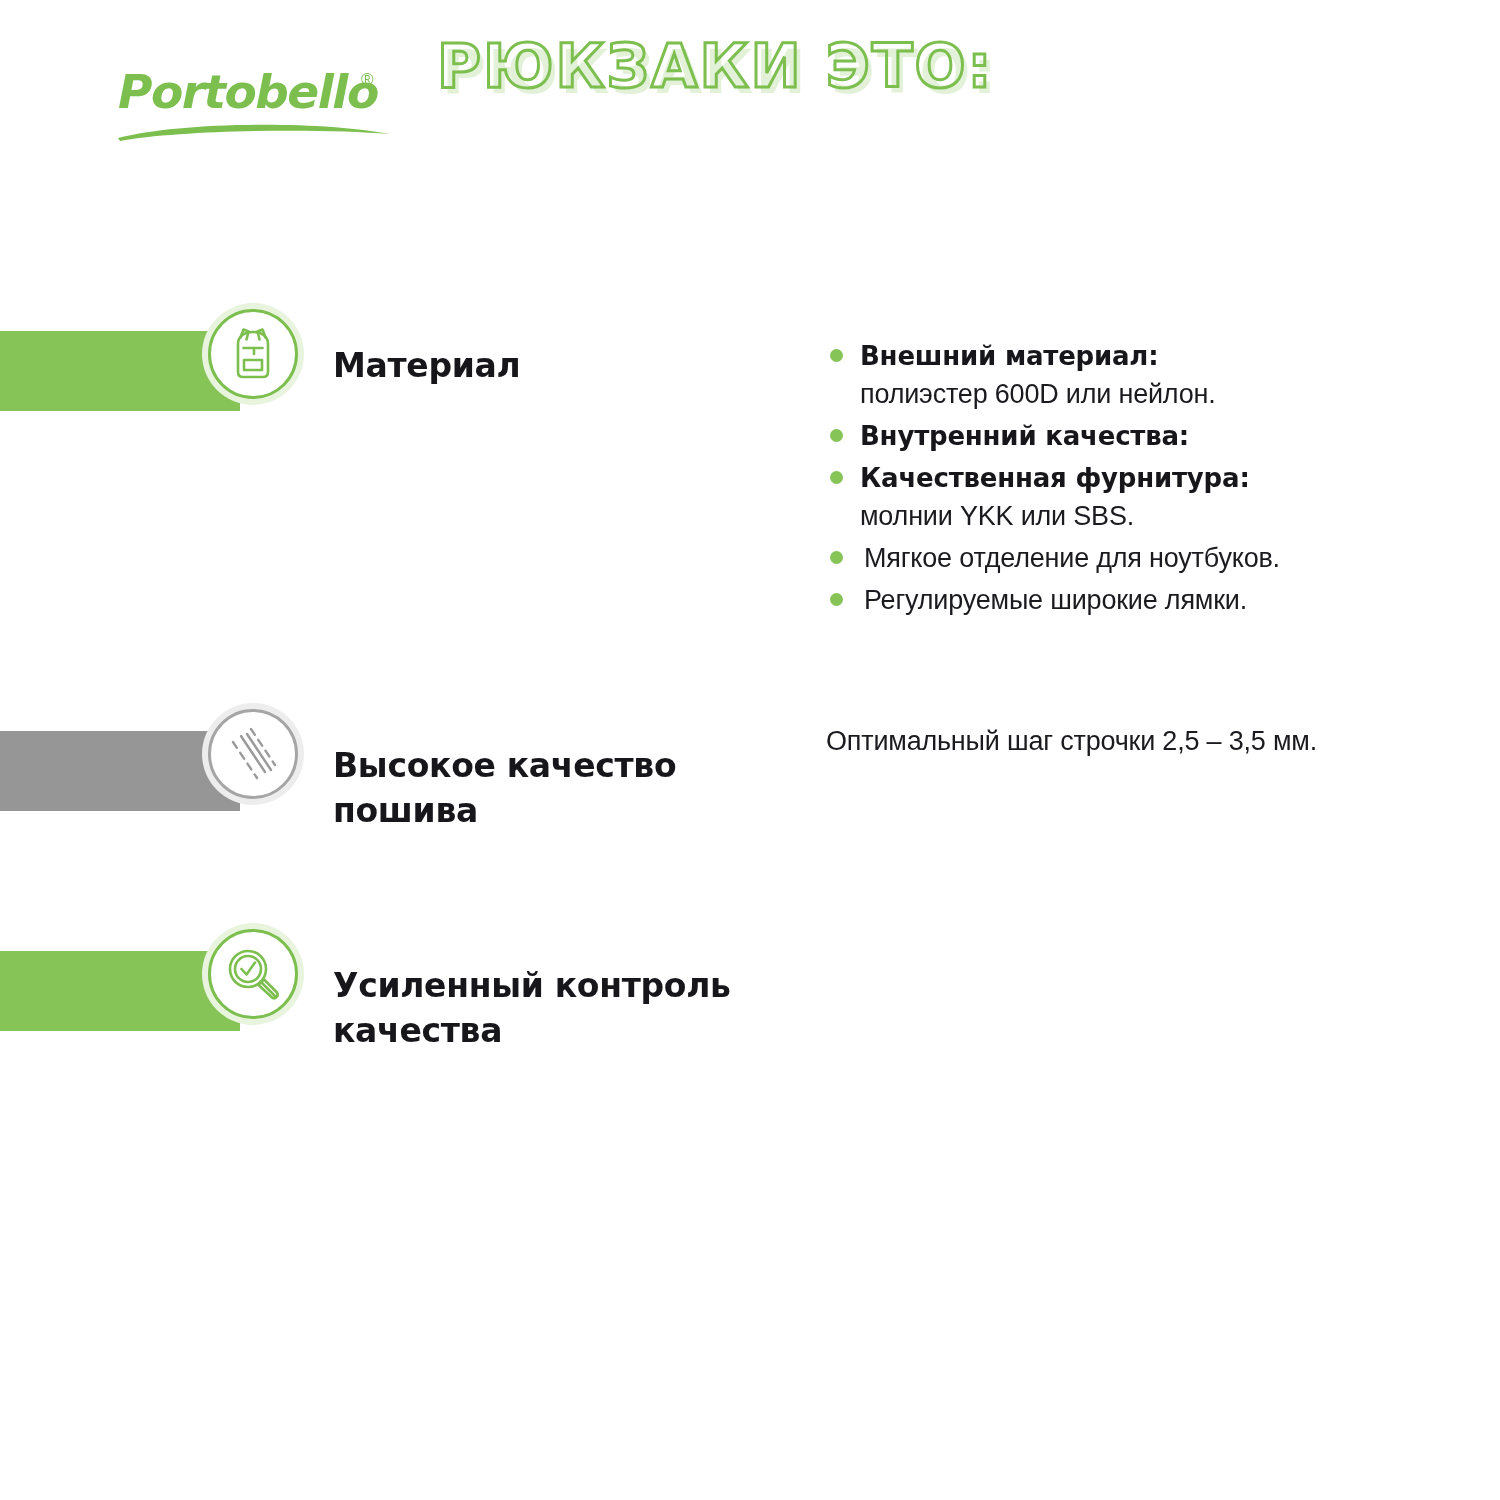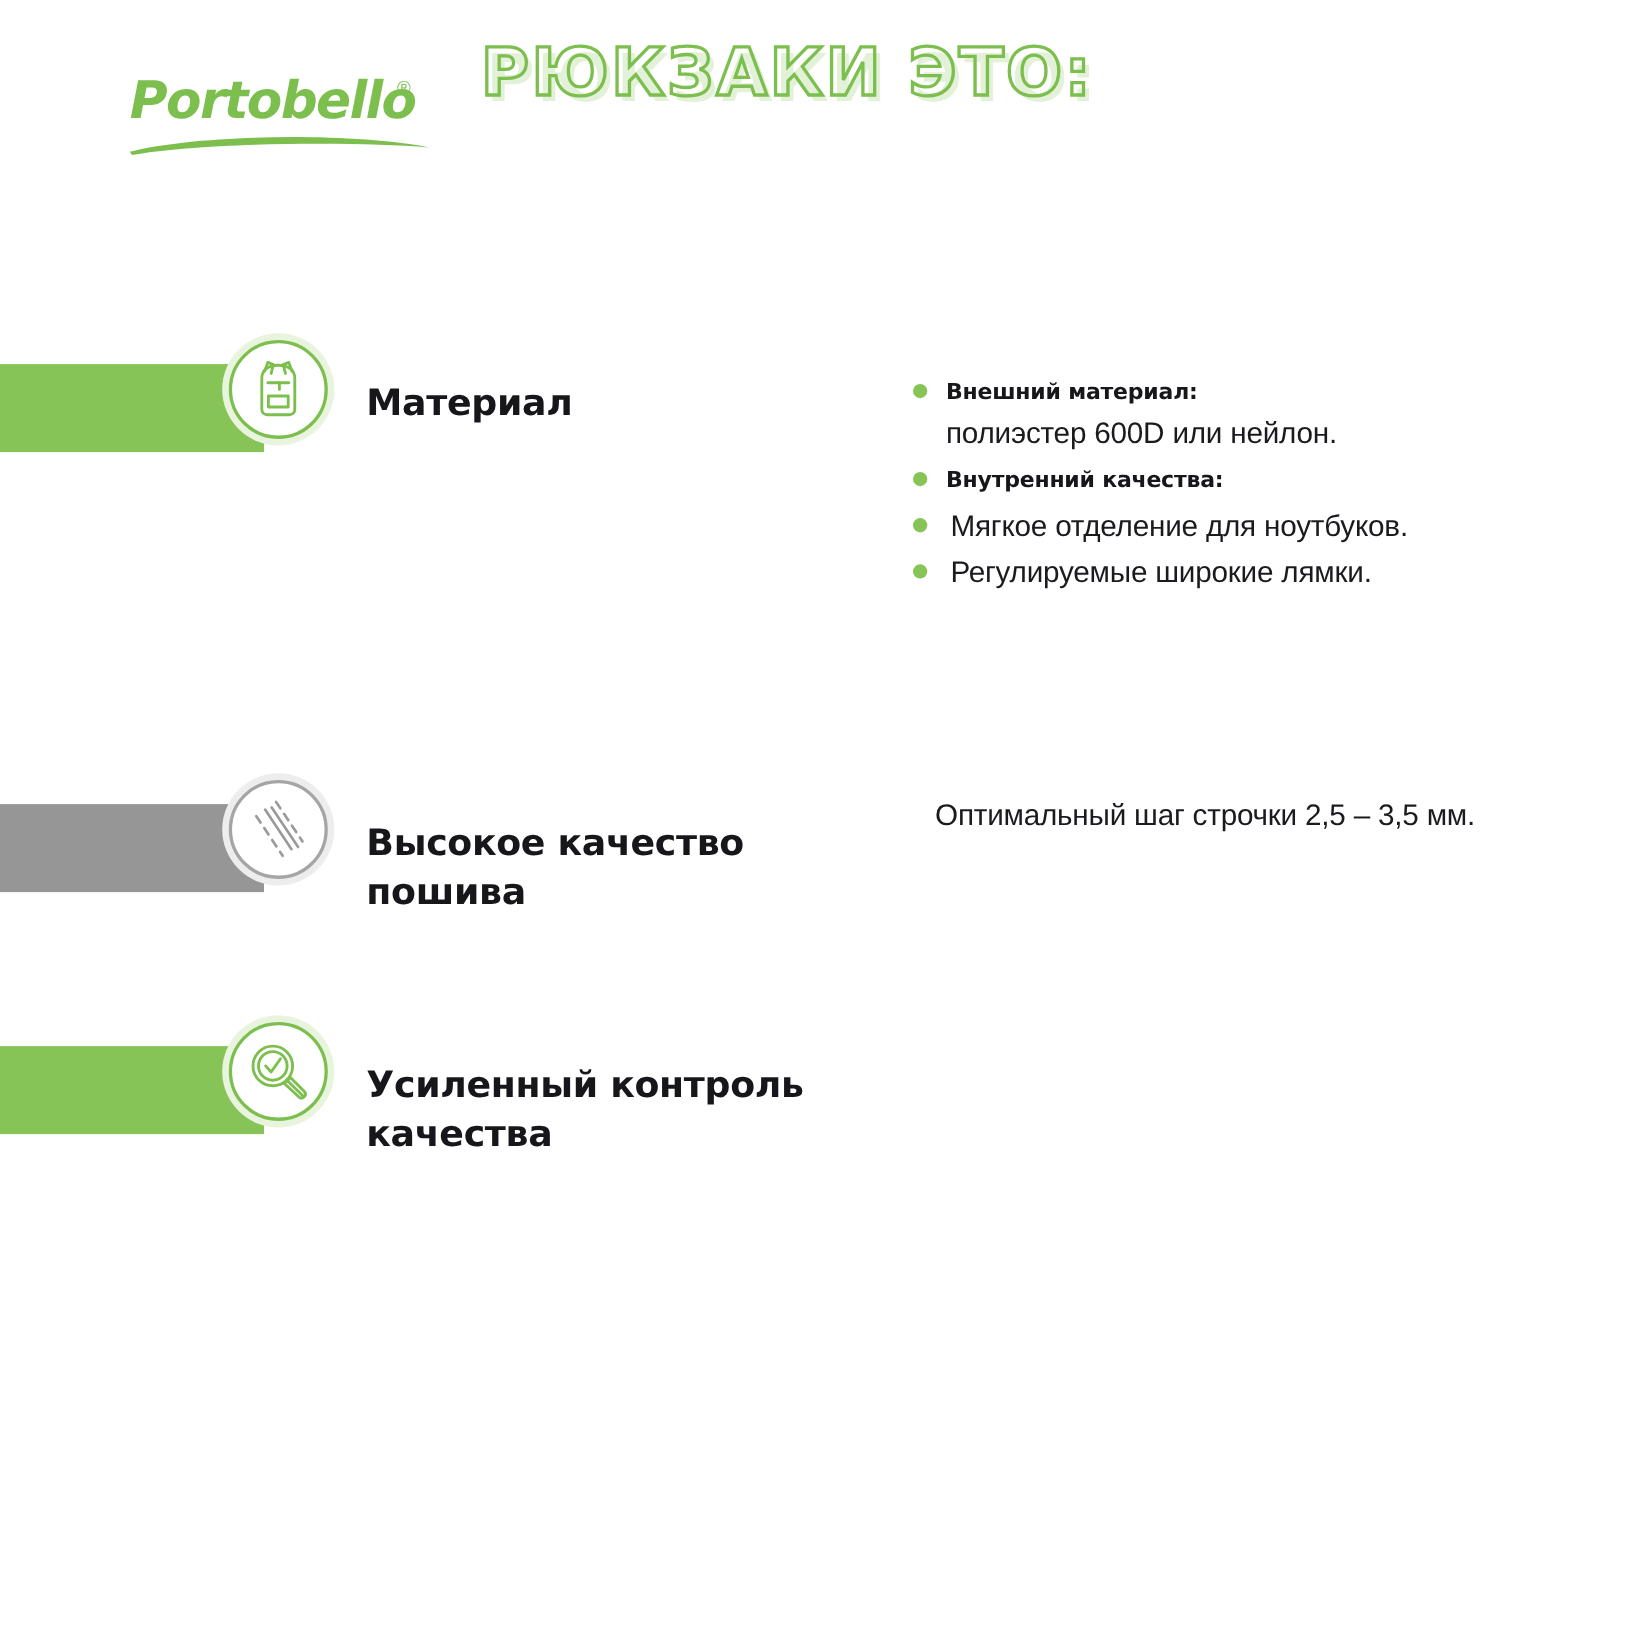--- a/index.html
+++ b/index.html
@@ -155,21 +155,21 @@
     left: 4px;
     top: 12px;
     width: 13px;
     height: 13px;
     border-radius: 50%;
     background: #86C457;
   }
   .bullet .b-head {
     font-family: "DejaVu Sans", sans-serif;
     font-weight: bold;
-    font-size: 20px;
+    font-size: 26px;
     line-height: 38px;
     color: #17171B;
     letter-spacing: -0.2px;
   }
   .bullet .b-sub {
     font-family: Liberation Sans, sans-serif;
     font-weight: normal;
     font-size: 27px;
     line-height: 38px;
     color: #1B1B1F;
@@ -180,21 +180,20 @@
   .note {
     position: absolute;
     left: 826px;
     top: 722px;
     font-family: "Liberation Sans", sans-serif;
     font-size: 27px;
     line-height: 38px;
     color: #1B1B1F;
     letter-spacing: -0.2px;
     white-space: nowrap;
-    margin-left: 24px;
   }
 </style>
 </head>
 <body>
 
 <div class="header">
 
   <div class="logo-wrap">
     <div class="logo-text">Portobello</div>
     <div class="logo-reg">®</div>
@@ -231,20 +230,25 @@
     <span class="dot"></span>
     <div class="b-head">Внешний материал:</div>
     <div class="b-sub">полиэстер 600D или нейлон.</div>
   </div>
 
   <div class="bullet">
     <span class="dot"></span>
     <div class="b-head">Внутренний качества:</div>
   </div>
 
+  <div class="bullet">
+    <span class="dot"></span>
+    <div class="b-head">Качественная фурнитура:</div>
+    <div class="b-sub">молнии YKK или SBS.</div>
+  </div>
 
   <div class="bullet plain">
     <span class="dot"></span>
     <div class="b-sub">Мягкое отделение для ноутбуков.</div>
   </div>
 
   <div class="bullet plain">
     <span class="dot"></span>
     <div class="b-sub">Регулируемые широкие лямки.</div>
   </div>

